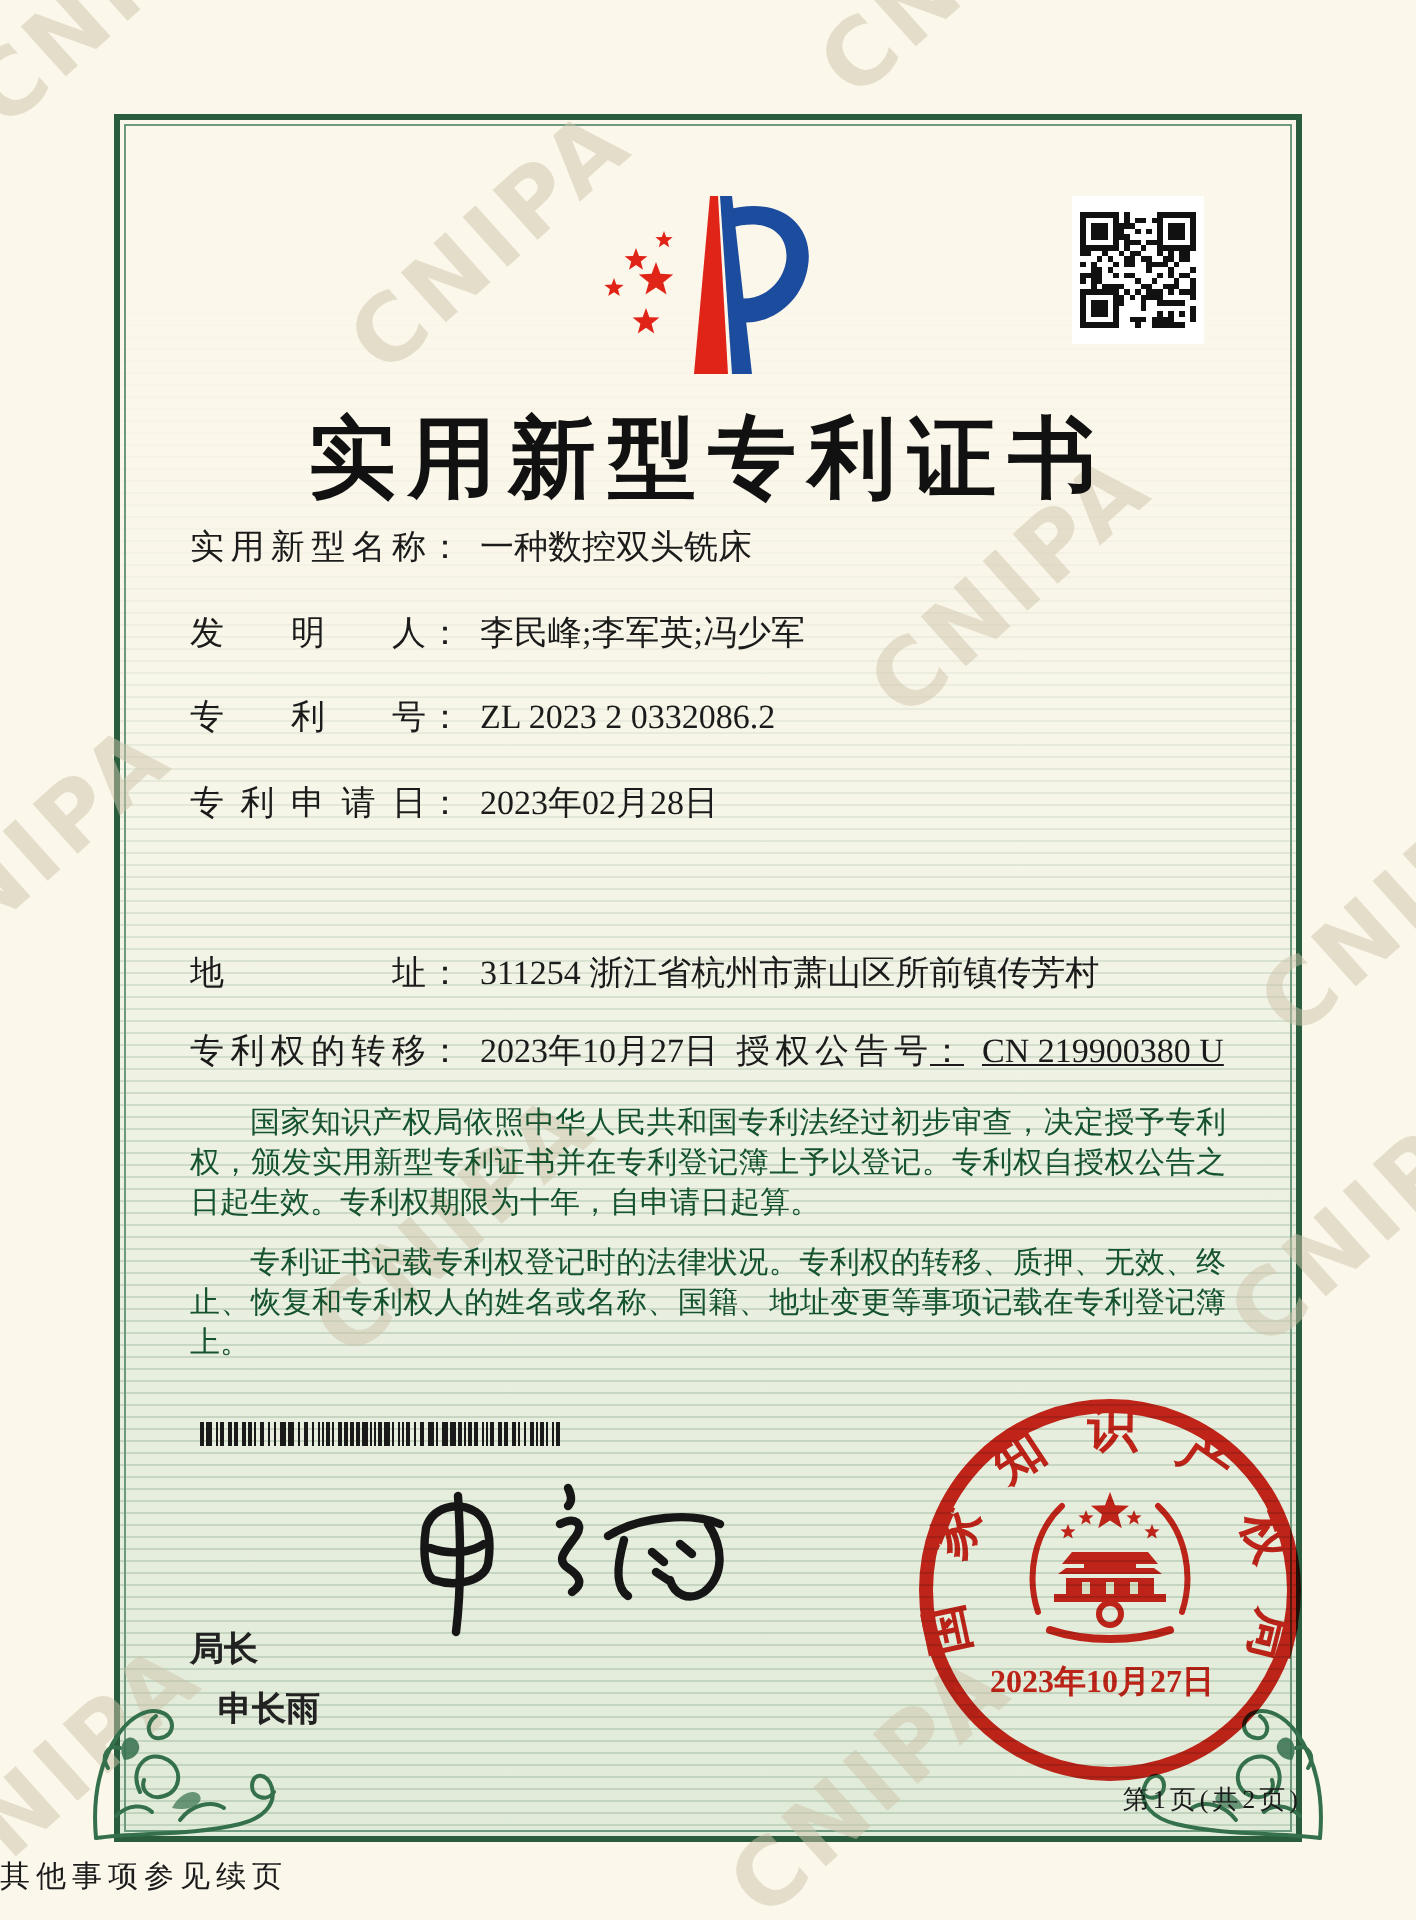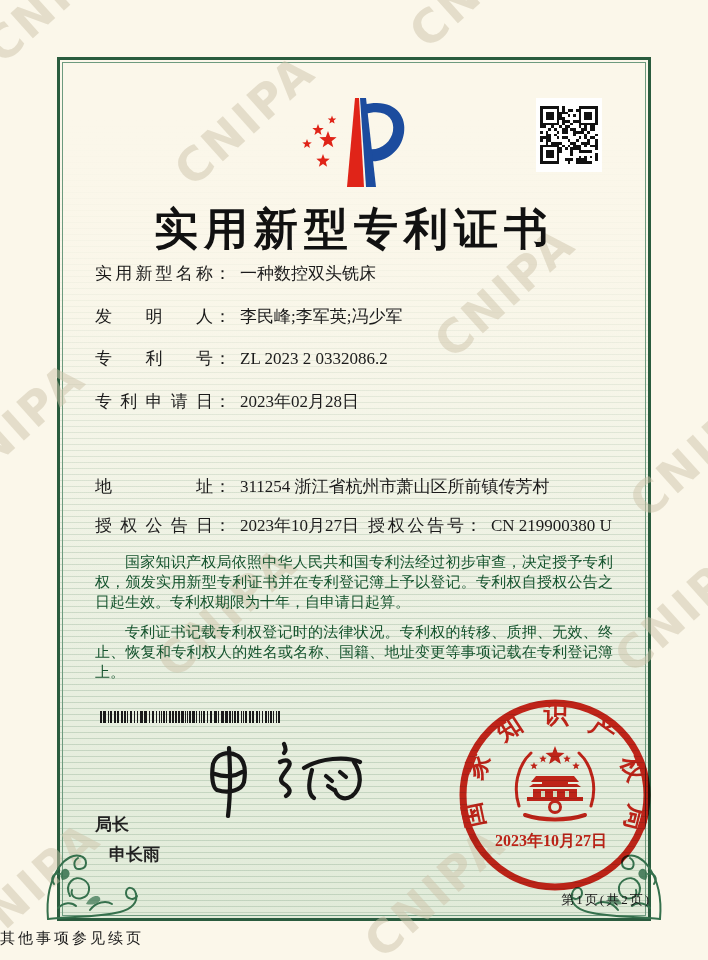--- a/index.html
+++ b/index.html
@@ -18,21 +18,21 @@
           linear-gradient(180deg,#FAF6E9 0%,#F3F4E7 40%,#E9EFE0 70%,#E1EBD9 100%);}
   .frame-inner{position:absolute;inset:2px;border:1px solid #6D9A7E;}
   .fl{position:absolute;z-index:2;}
   .abs{position:absolute;z-index:3;}
   .cert-no{left:95px;top:104px;font-size:16px;letter-spacing:1.5px;}
   .title{left:57px;top:200px;width:594px;text-align:center;font-size:44px;font-weight:700;letter-spacing:6px;color:#111;}
   .frow{position:absolute;left:95px;z-index:3;font-size:17px;white-space:nowrap;}
   .flabel{display:inline-block;width:118px;white-space:normal;text-align:justify;text-align-last:justify;-moz-text-align-last:justify;}
   .colon{margin-left:1px;}
   .fvalue{margin-left:9px;}
-  .pair2{position:absolute;left:273px;top:0;white-space:nowrap;}
+  .pair2{position:absolute;left:273px;top:0;white-space:nowrap;text-decoration:underline;}
   .pair2 .flabel{width:96px;}
   .paras{left:95px;top:552px;width:518px;font-size:15px;line-height:20px;text-align:justify;color:#14532d;}
   .paras p{margin:0 0 10px 0;text-indent:2em;}
   .director{font-family:"Liberation Sans","DejaVu Sans",sans-serif;font-weight:700;font-size:17px;color:#222;margin-top:42px;}
   .pagenum{left:57px;top:891px;width:594px;text-align:right;font-size:13px;letter-spacing:2px;}
   .footnote{left:0;top:929px;width:708px;text-align:left;font-size:15px;letter-spacing:3px;}
   .qrpatch{left:536px;top:98px;width:66px;height:74px;background:#fff;display:flex;align-items:center;justify-content:center;}
   svg{display:block;}
 </style>
 </head>
@@ -342,21 +342,21 @@
   <div class="frow" style="top:347px">
     <span class="flabel">专利号</span><span class="colon">：</span><span class="fvalue">ZL 2023 2 0332086.2</span>
   </div>
   <div class="frow" style="top:390px">
     <span class="flabel">专利申请日</span><span class="colon">：</span><span class="fvalue">2023年02月28日</span>
   </div>
   <div class="frow" style="top:475px">
     <span class="flabel">地址</span><span class="colon">：</span><span class="fvalue">311254 浙江省杭州市萧山区所前镇传芳村</span>
   </div>
   <div class="frow" style="top:514px">
-    <span class="flabel">授权公告日</span><span class="colon">：</span><span class="fvalue">2023年10月27日</span>
+    <span class="flabel">专利权的转移</span><span class="colon">：</span><span class="fvalue">2023年10月27日</span>
     <span class="pair2">
       <span class="flabel">授权公告号</span><span class="colon">：</span><span class="fvalue">CN 219900380 U</span>
     </span>
   </div>
 
   <div class="abs paras">
     <p>国家知识产权局依照中华人民共和国专利法经过初步审查，决定授予专利权，颁发实用新型专利证书并在专利登记簿上予以登记。专利权自授权公告之日起生效。专利权期限为十年，自申请日起算。</p>
     <p>专利证书记载专利权登记时的法律状况。专利权的转移、质押、无效、终止、恢复和专利权人的姓名或名称、国籍、地址变更等事项记载在专利登记簿上。</p>
   </div>
 

